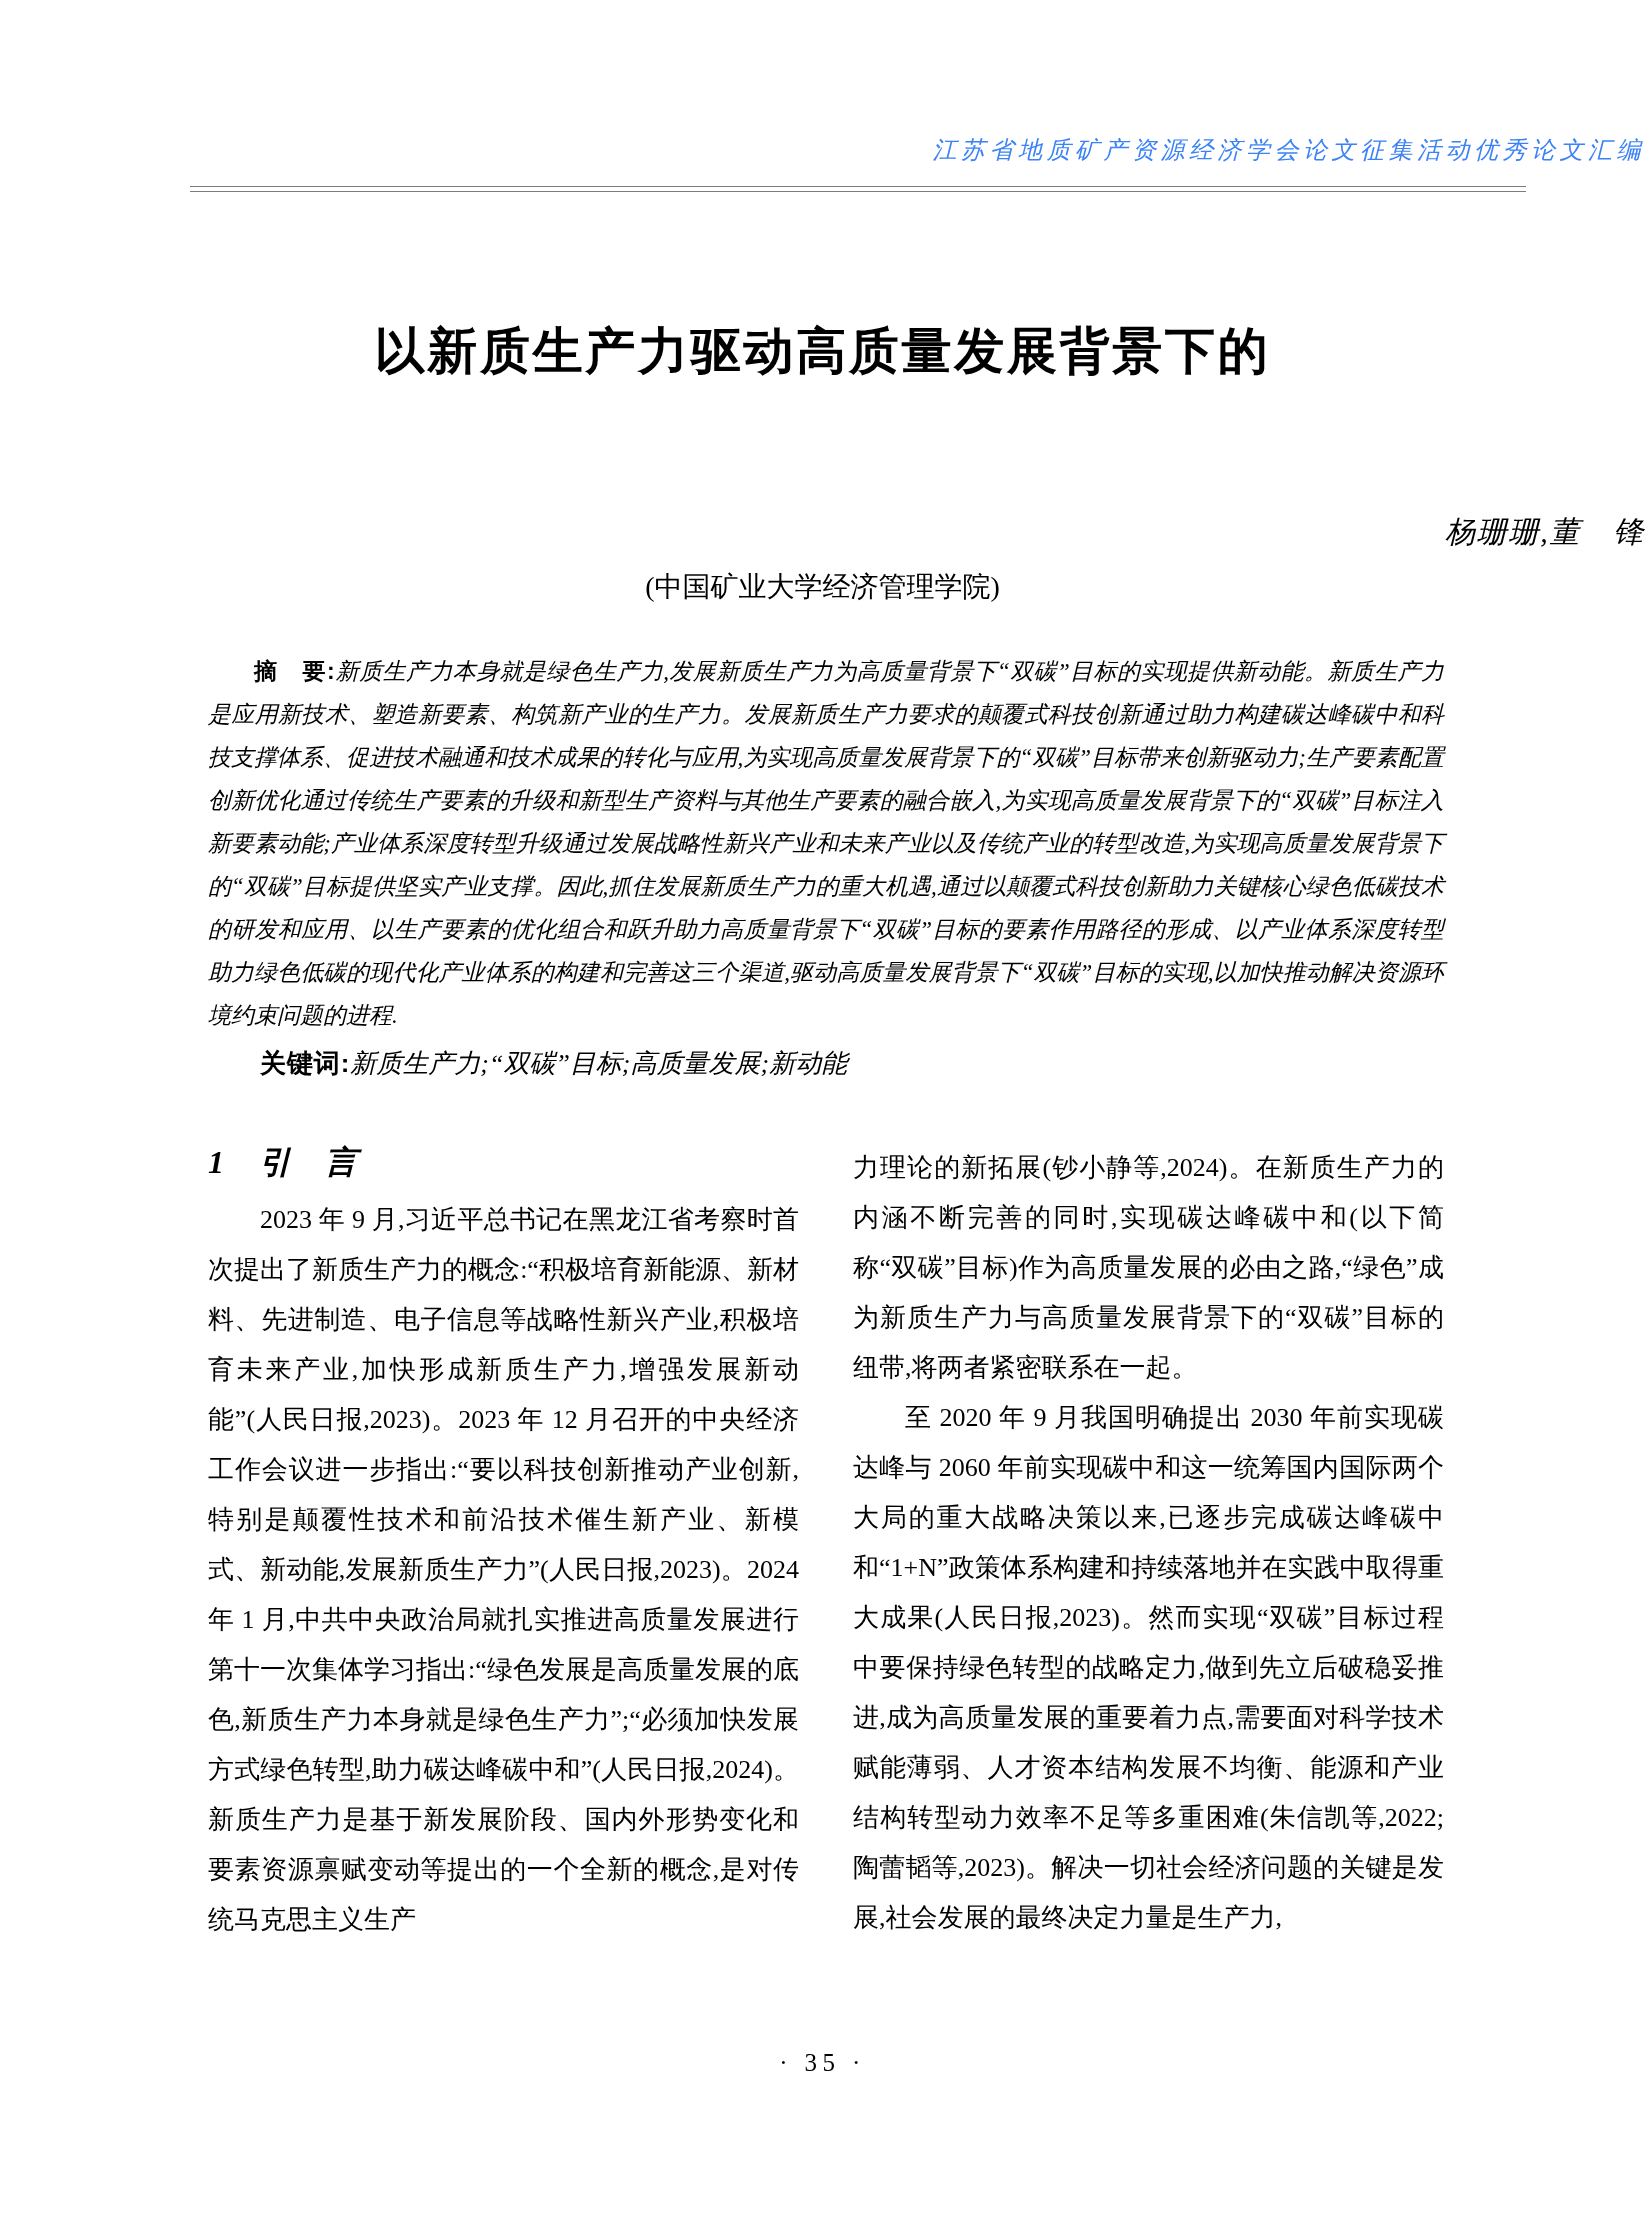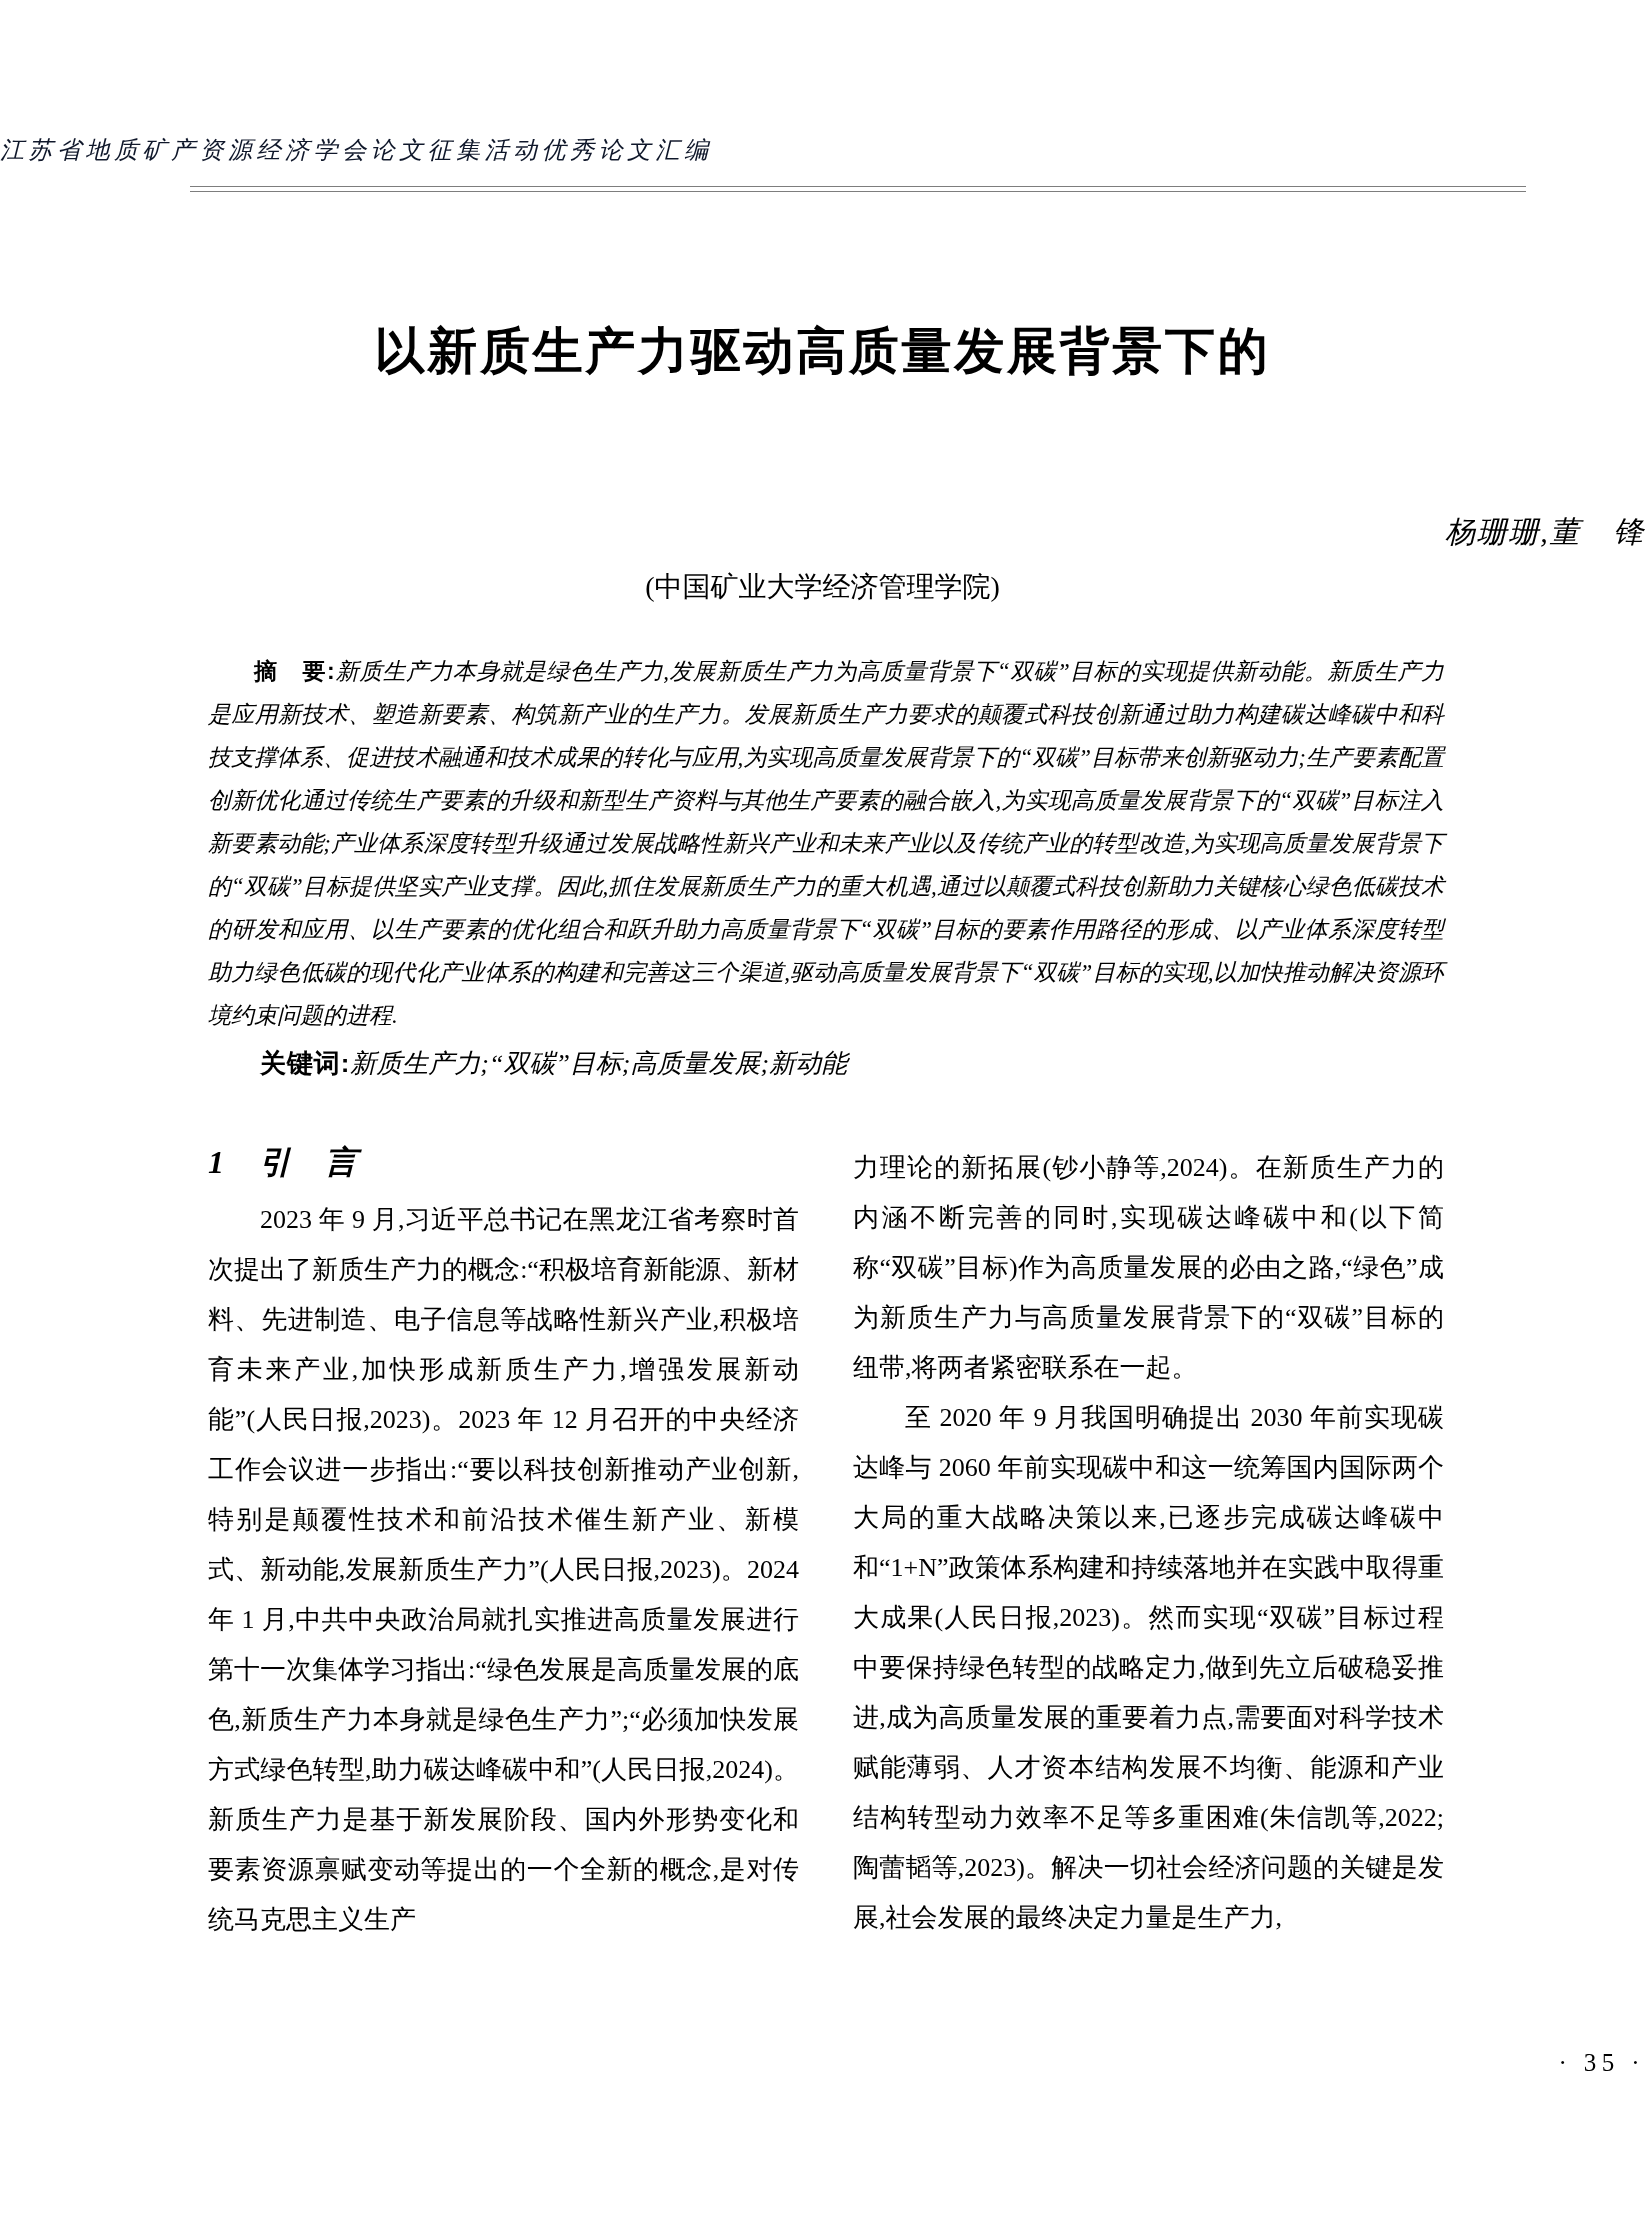--- a/index.html
+++ b/index.html
@@ -16,25 +16,25 @@
     font-family: "Liberation Serif", serif;
     overflow: hidden;
   }
 
   
   .running-head {
     position: absolute;
     top: 134px;
     left: 0;
     width: 100%;
-    text-align: left;
+    text-align: right;
     font-size: 24px;
     font-style: italic;
     letter-spacing: 4.5px;
-    color: #0f172a;
+    color: #3b82f6;
   }
   .head-rule {
     position: absolute;
     top: 186px;
     left: 190px;
     width: 1336px;
     height: 3.6px;
     border-top: 1.8px solid #7d7d7d;
     border-bottom: 1.8px solid #7d7d7d;
   }
@@ -127,21 +127,21 @@
     margin: 0;
   }
   .body-para.indent { text-indent: 2em; }
 
   
   .page-number {
     position: absolute;
     top: 2049px;
     left: 0;
     width: 100%;
-    text-align: right;
+    text-align: center;
     font-size: 25px;
     letter-spacing: 5.4px;
   }
 </style>
 </head>
 <body>
 
 <div class="page">
 
   <div class="running-head">江苏省地质矿产资源经济学会论文征集活动优秀论文汇编</div>

